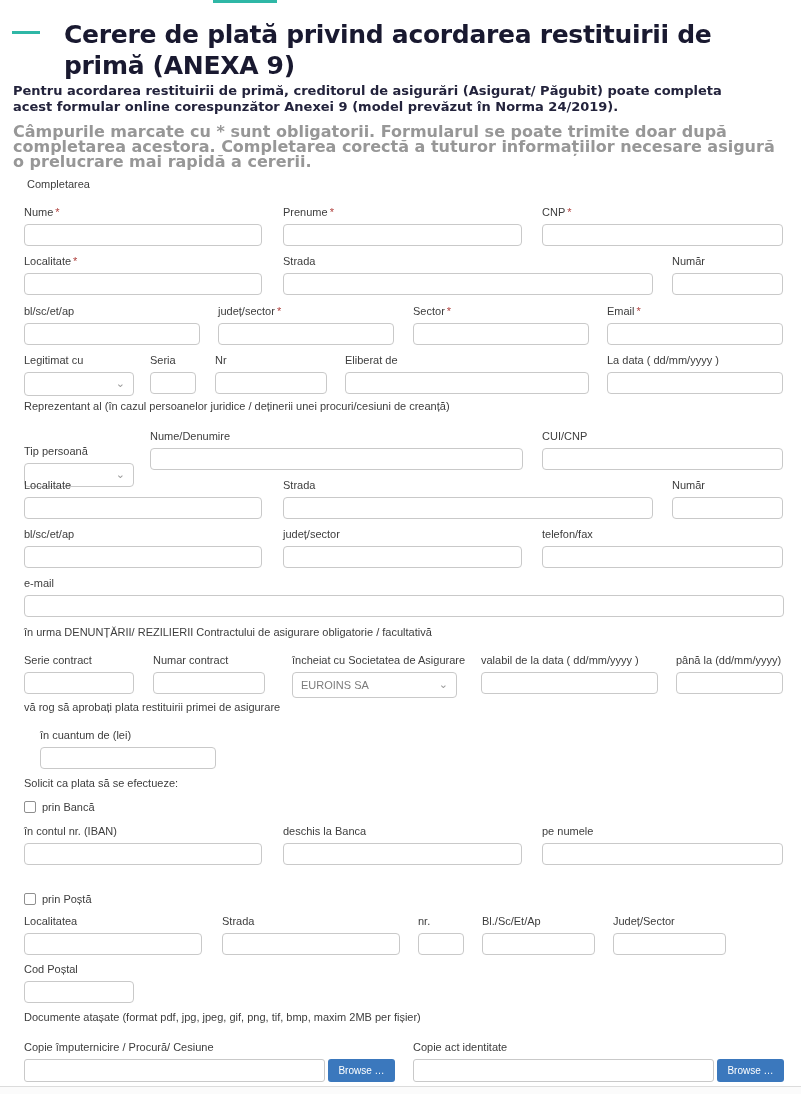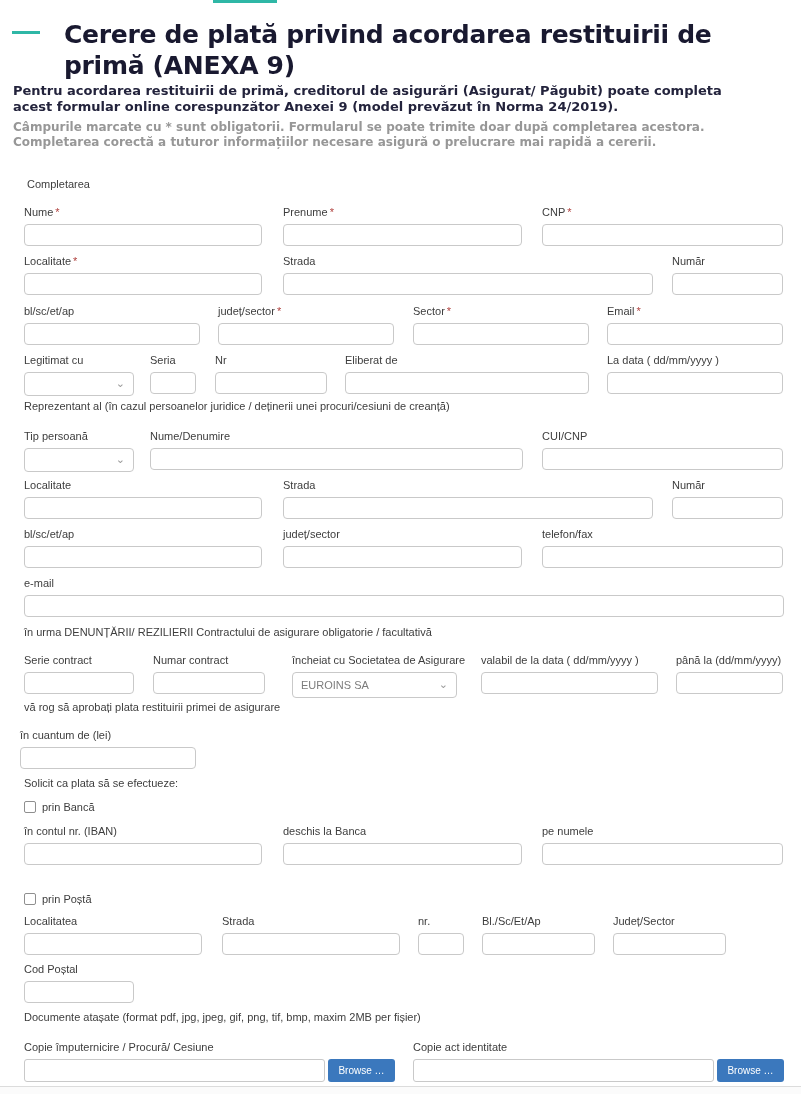--- a/index.html
+++ b/index.html
@@ -7,21 +7,21 @@
   .page{position:relative;width:801px;height:1094px;background:#fff;overflow:hidden;
         font-family:"Liberation Sans",sans-serif;}
   .accent-bar{position:absolute;background:var(--accent);}
   .title{position:absolute;left:64px;top:2px;width:680px;
          font-family:"DejaVu Sans",sans-serif;font-size:25px;line-height:31px;
          font-weight:700;color:#191930;letter-spacing:-0.3px;}
   .intro{position:absolute;left:13px;top:70px;width:745px;
          font-family:"DejaVu Sans",sans-serif;font-size:13px;line-height:16px;
          font-weight:600;color:#23233c;}
   .note{position:absolute;left:13px;top:108px;width:772px;
-        font-family:"DejaVu Sans",sans-serif;font-size:12px;line-height:15px;
+        font-family:"DejaVu Sans",sans-serif;font-size:16px;line-height:15px;
         font-weight:600;color:#979797;}
   .stext{position:absolute;font-size:11px;color:#3d3d3d;white-space:nowrap;}
   .field{position:absolute;}
   .flabel{font-size:11px;color:#3d3d3d;margin-bottom:6px;white-space:nowrap;}
   .req{color:var(--required);margin-left:2px;}
   .tinput{display:block;width:100%;height:22px;border:1px solid #c9c9c9;border-radius:4px;
           box-sizing:border-box;background:#fff;padding:0 6px;font-size:11px;color:#444;outline:none;}
   .selectbox{height:24px;border:1px solid #c9c9c9;border-radius:4px;background:#fff;
              display:flex;align-items:center;justify-content:space-between;
              padding:0 8px;box-sizing:border-box;font-size:11px;color:#7c7c7c;cursor:pointer;}
@@ -113,21 +113,21 @@
     <div class="flabel">Eliberat de</div>
     <input class="tinput" type="text" style="">
   </div>
   <div class="field" style="left:607px;top:354px;width:176px;">
     <div class="flabel">La data ( dd/mm/yyyy )</div>
     <input class="tinput" type="text" style="">
   </div>
 
   <div class="stext" style="left:24px;top:400px;">Reprezentant al (în cazul persoanelor juridice / deținerii unei procuri/cesiuni de creanță)</div>
 
-  <div class="field" style="left:24px;top:430px;width:110px;">
+  <div class="field" style="left:24px;top:445px;width:110px;">
     <div class="flabel">Tip persoană</div>
     <div class="selectbox">
         <span></span>
         <span class="chev">⌄</span>
       </div>
   </div>
   <div class="field" style="left:150px;top:430px;width:373px;">
     <div class="flabel">Nume/Denumire</div>
     <input class="tinput" type="text" style="">
   </div>
@@ -188,21 +188,21 @@
     <div class="flabel">valabil de la data ( dd/mm/yyyy )</div>
     <input class="tinput" type="text" style="">
   </div>
   <div class="field" style="left:676px;top:654px;width:107px;">
     <div class="flabel">până la (dd/mm/yyyy)</div>
     <input class="tinput" type="text" style="">
   </div>
 
   <div class="stext" style="left:24px;top:701px;">vă rog să aprobați plata restituirii primei de asigurare</div>
 
-  <div class="field" style="left:20px;top:729px;width:176px;">
+  <div class="field" style="left:40px;top:729px;width:176px;">
     <div class="flabel">în cuantum de (lei)</div>
     <input class="tinput" type="text" style="">
   </div>
 
   <div class="stext" style="left:24px;top:777px;">Solicit ca plata să se efectueze:</div>
 
   <div class="check" style="left:24px;top:801px;">
     <span class="box"></span>
     <span>prin Bancă</span>
   </div>

